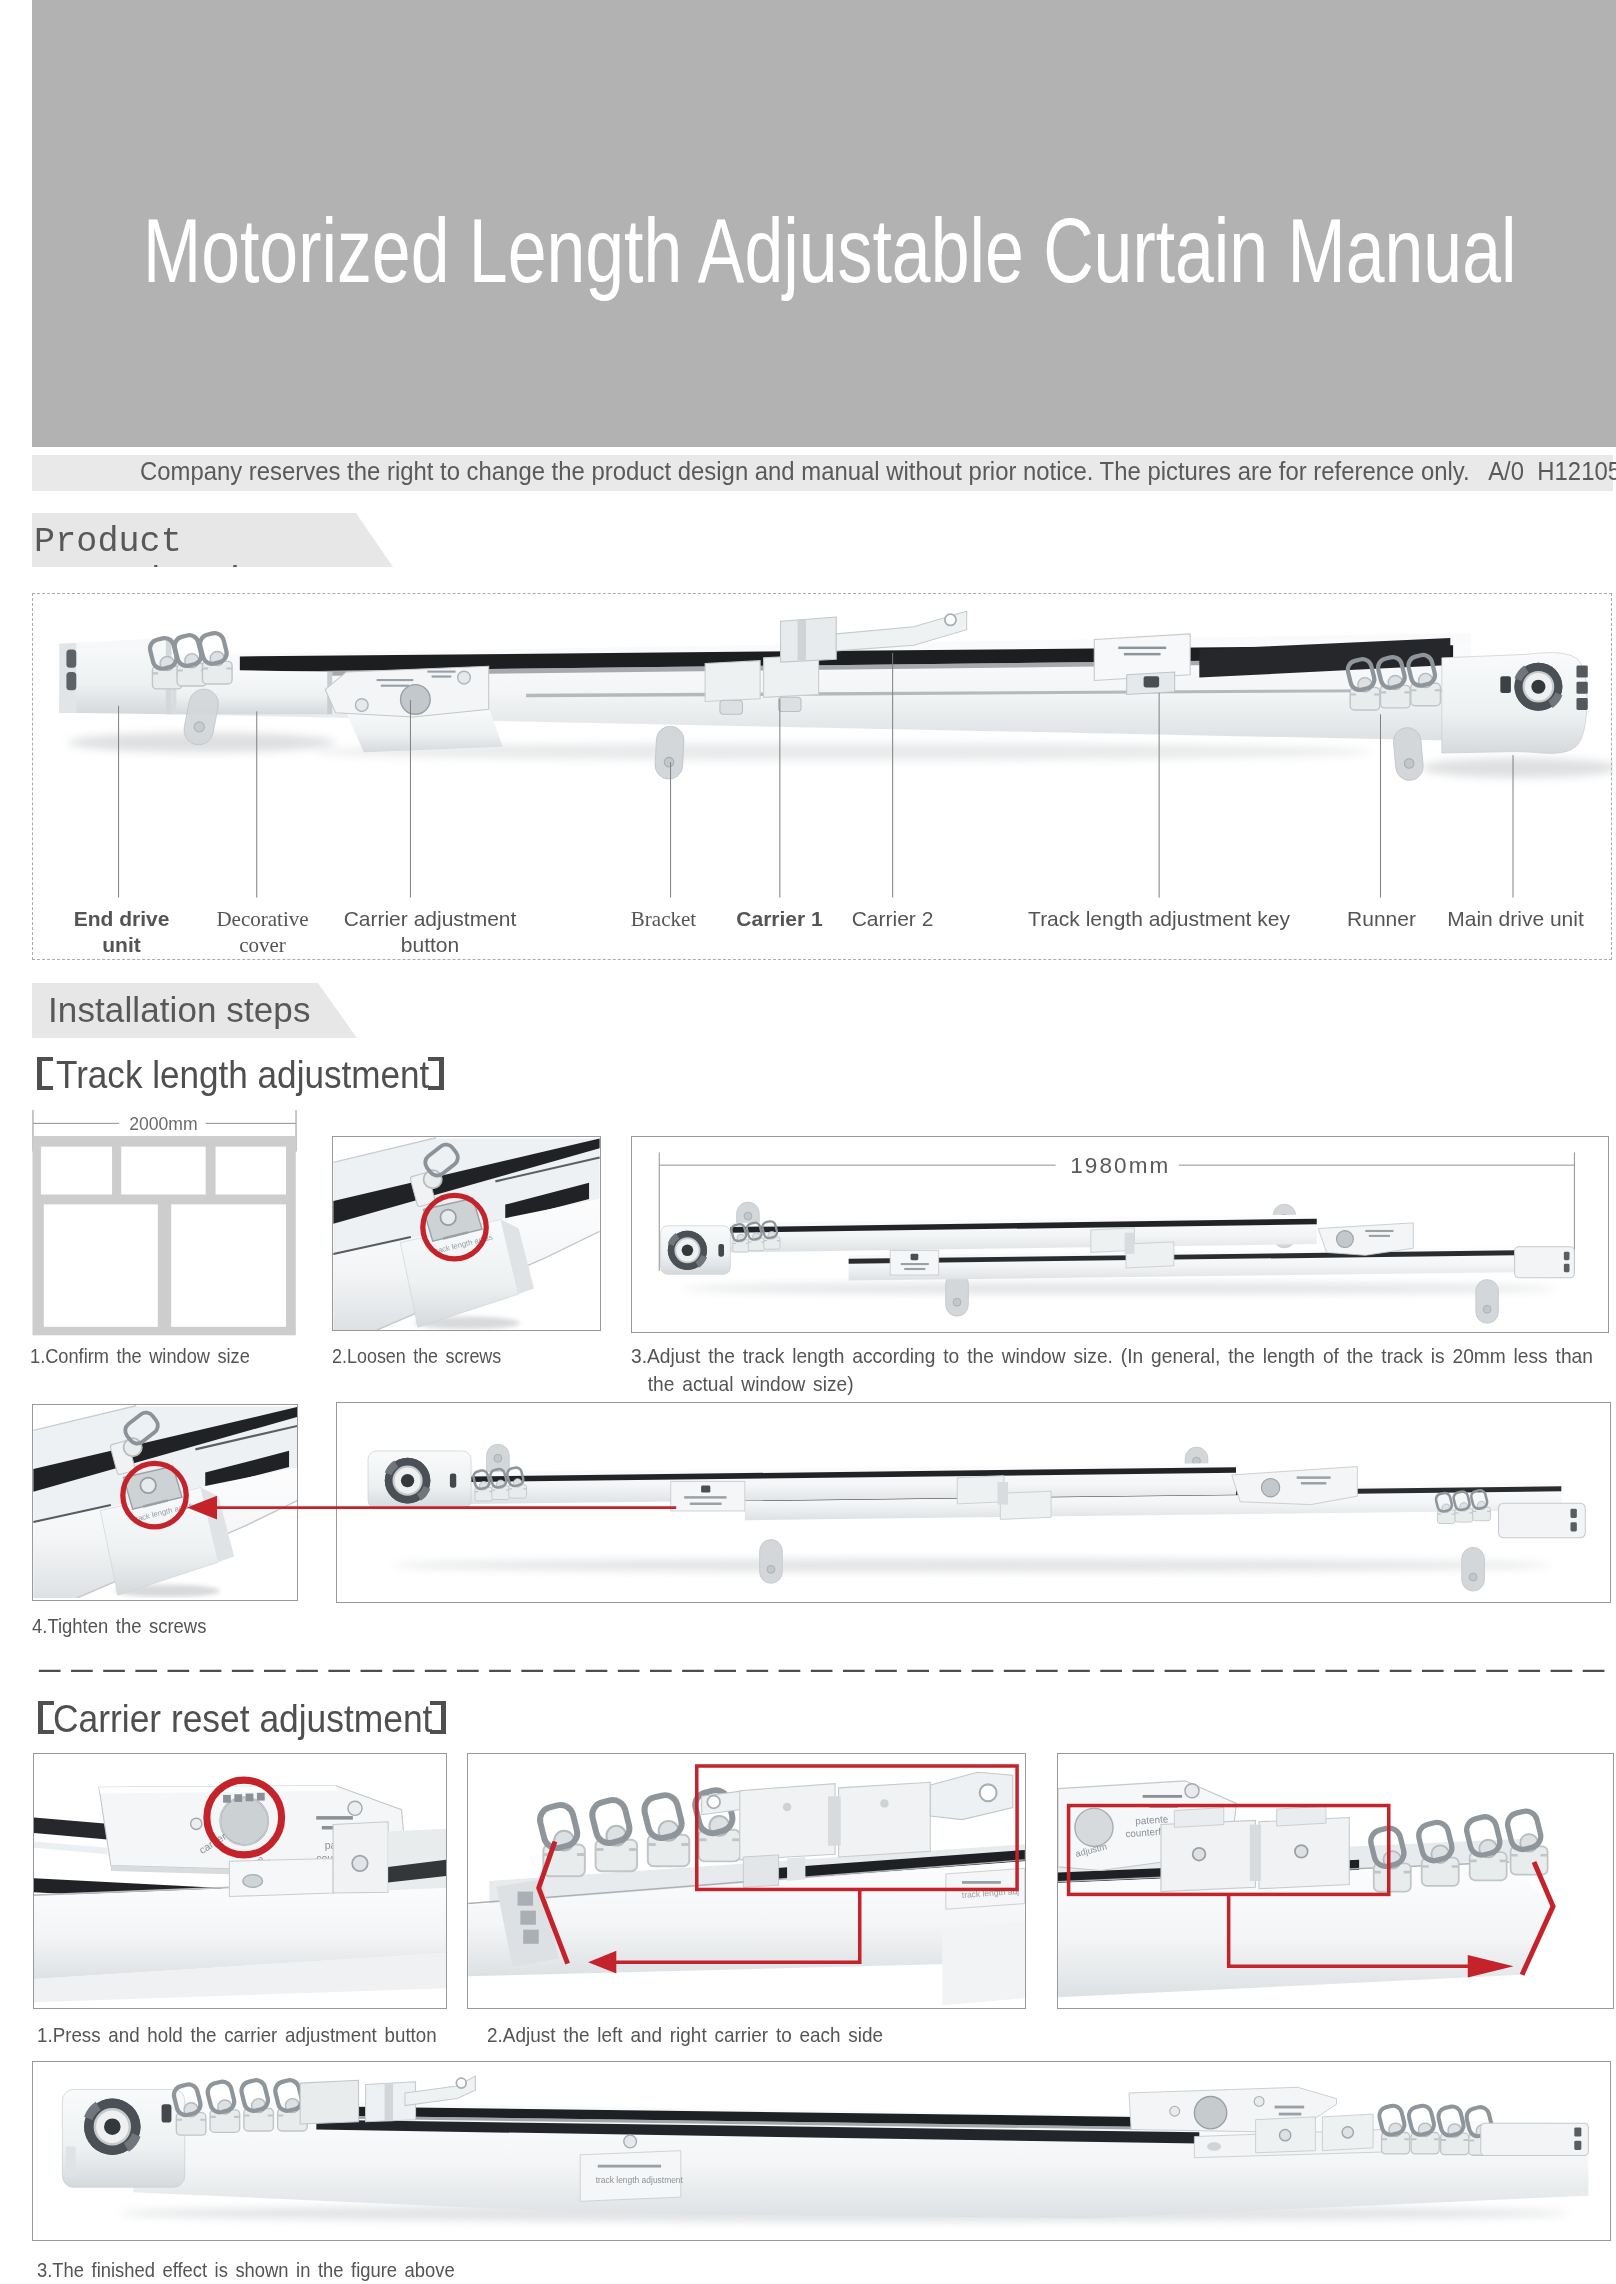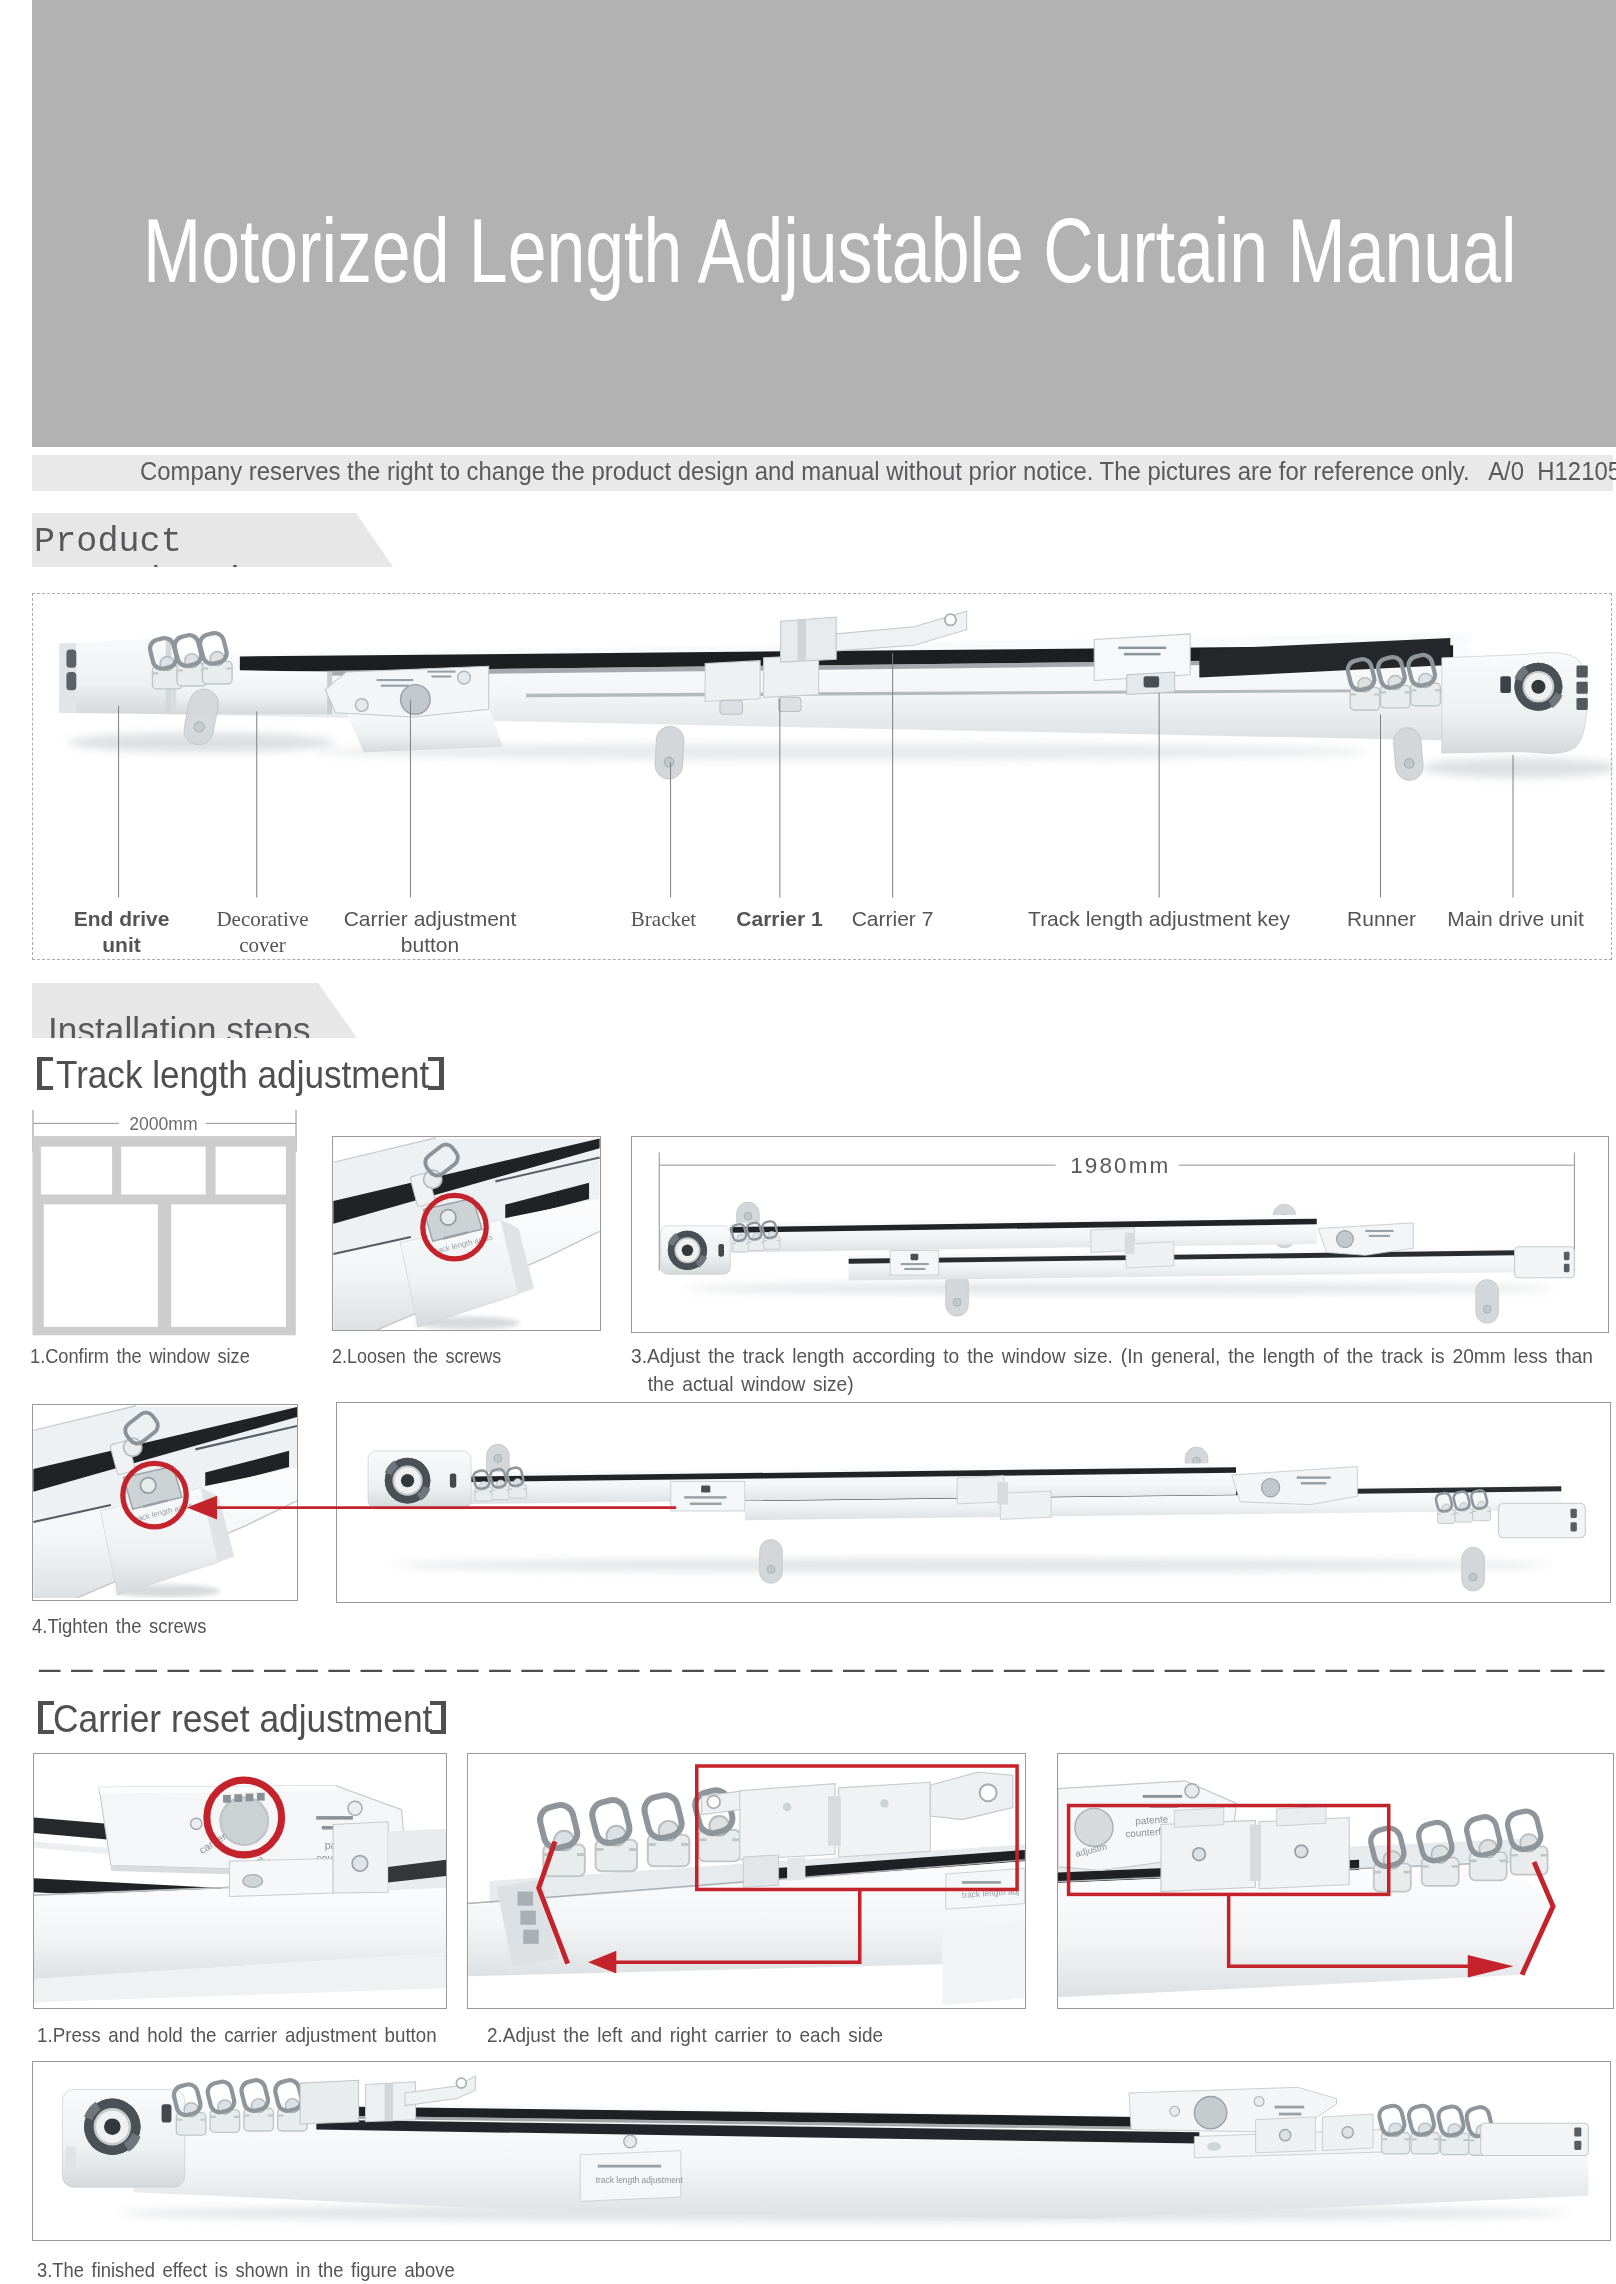--- a/index.html
+++ b/index.html
@@ -168,27 +168,27 @@
       <line x1="1912" y1="172" x2="1912" y2="432"></line>
       <line x1="2100" y1="230" x2="2100" y2="432"></line>
     </g>
   </svg>
 
   <div class="abs lbl" style="left:51px;top:906px;width:141px;font-weight:bold;">End drive<br>unit</div>
   <div class="abs lbl" style="left:192px;top:906px;width:141px;font-family:Liberation Serif, serif;">Decorative<br>cover</div>
   <div class="abs lbl" style="left:324px;top:906px;width:212px;">Carrier adjustment<br>button</div>
   <div class="abs lbl" style="left:593px;top:906px;width:141px;font-family:Liberation Serif, serif;">Bracket</div>
   <div class="abs lbl" style="left:709px;top:906px;width:141px;font-weight:bold;">Carrier 1</div>
-  <div class="abs lbl" style="left:822px;top:906px;width:141px;">Carrier 7</div>
+  <div class="abs lbl" style="left:822px;top:906px;width:141px;">Carrier 2</div>
   <div class="abs lbl" style="left:1018px;top:906px;width:282px;">Track length adjustment key</div>
   <div class="abs lbl" style="left:1311px;top:906px;width:141px;">Runner</div>
   <div class="abs lbl" style="left:1445px;top:906px;width:141px;">Main drive unit</div>
 
   <div class="abs h2box h2b">
-    <div class="h2t" style="padding:7px 0 0 16px;margin-top:20px;">Installation steps</div>
+    <div class="h2t" style="padding:7px 0 0 16px;">Installation steps</div>
   </div>
 
   <div class="abs br brL" style="left:37px;top:1057px;"></div>
   <div class="abs h3 sx" style="left:56px;top:1055px;transform:scaleX(0.90);">Track length adjustment</div>
   <div class="abs br brR" style="left:428px;top:1057px;"></div>
 
   <svg class="abs" style="left:32px;top:1110px;" width="265" height="226" viewBox="0 0 375 321">
     <g stroke="#8f8f8f" stroke-width="1.4">
       <line x1="0.7" y1="0" x2="0.7" y2="59"></line>
       <line x1="374.3" y1="0" x2="374.3" y2="59"></line>

